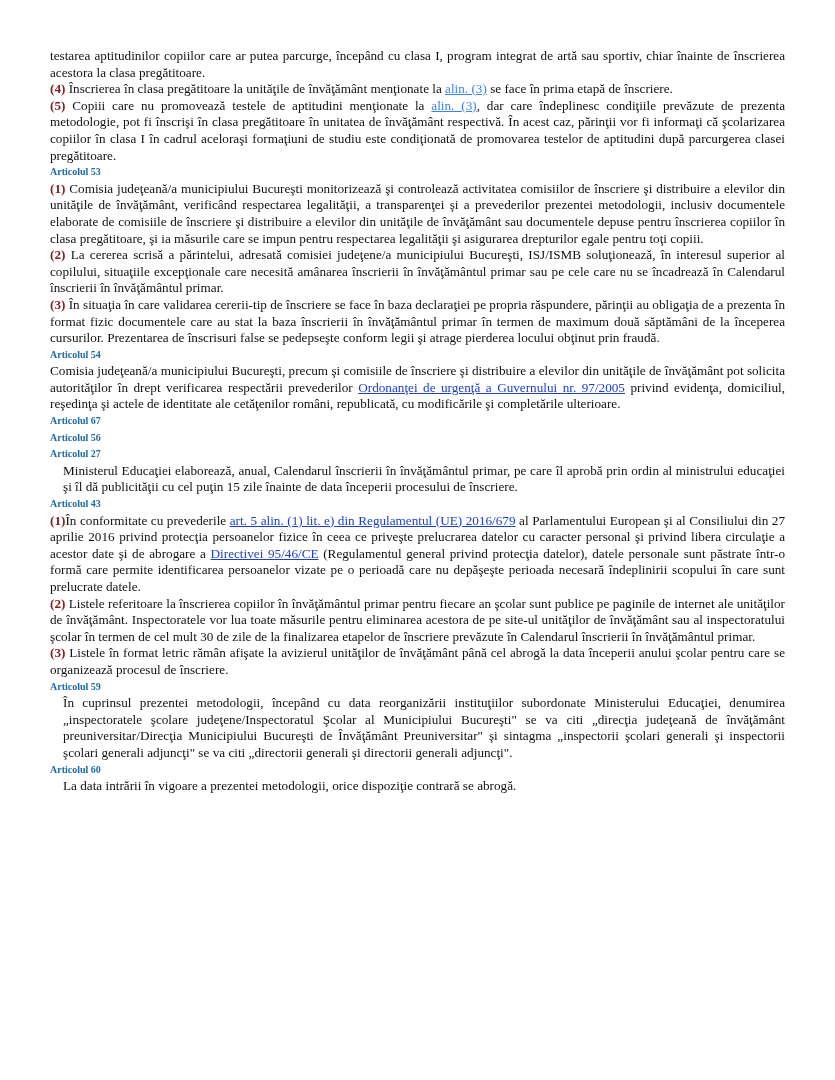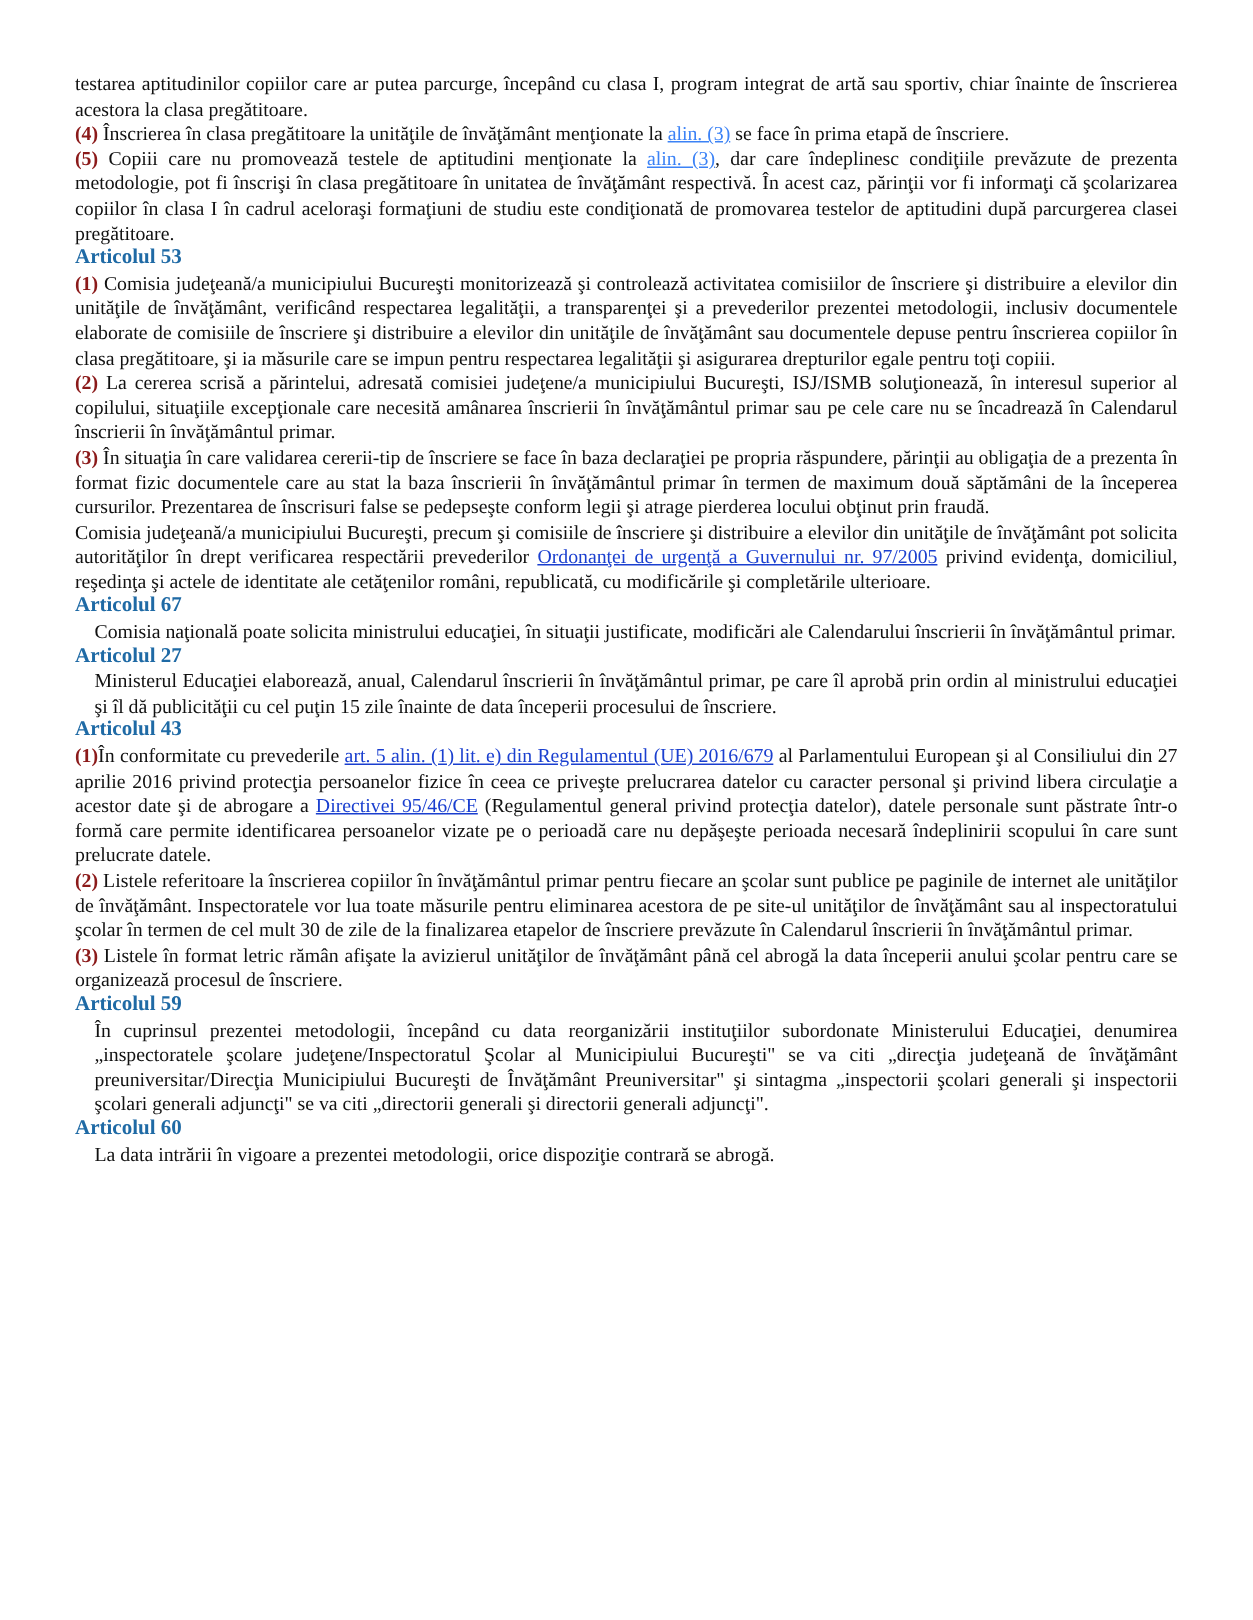--- a/index.html
+++ b/index.html
@@ -4,46 +4,47 @@
 <style>
   html, body { margin: 0; padding: 0; background: #ffffff; }
   body { width: 835px; height: 1080px; overflow: hidden; }
   .page {
     position: absolute; left: 50px; top: 48px; width: 735px;
     font-family: Liberation Serif, serif;
     font-size: 13.2px; line-height: 16.6px; color: #111111;
   }
   .p { text-align: justify; margin: 0; }
   .p.ind { padding-left: 13px; }
-  .h { color: #1f6aa5; font-weight: bold; margin: 0; font-size: 14px; }
+  .h { color: #1f6aa5; font-weight: bold; margin: 0; font-size: 10px; }
   .num { color: #8b1a1a; font-weight: bold; }
   a.lg { color: #3b82f6; text-decoration: underline; }
   a.lb { color: #1a3fcf; text-decoration: underline; }
 </style>
 </head>
 <body>
 
 <div class="page">
 
   <p class="p">testarea aptitudinilor copiilor care ar putea parcurge, începând cu clasa I, program integrat de artă sau sportiv, chiar înainte de înscrierea acestora la clasa pregătitoare.</p>
 
   <p class="p"><span class="num">(4)</span><span> Înscrierea în clasa pregătitoare la unităţile de învăţământ menţionate la </span><a class="lg" href="#">alin. (3)</a><span> se face în prima etapă de înscriere.</span></p>
 
   <p class="p"><span class="num">(5)</span><span> Copiii care nu promovează testele de aptitudini menţionate la </span><a class="lg" href="#">alin. (3)</a><span>, dar care îndeplinesc condiţiile prevăzute de prezenta metodologie, pot fi înscrişi în clasa pregătitoare în unitatea de învăţământ respectivă. În acest caz, părinţii vor fi informaţi că şcolarizarea copiilor în clasa I în cadrul aceloraşi formaţiuni de studiu este condiţionată de promovarea testelor de aptitudini după parcurgerea clasei pregătitoare.</span></p>
 
   <h3 class="h">Articolul 53</h3>
   <p class="p"><span class="num">(1)</span><span> Comisia judeţeană/a municipiului Bucureşti monitorizează şi controlează activitatea comisiilor de înscriere şi distribuire a elevilor din unităţile de învăţământ, verificând respectarea legalităţii, a transparenţei şi a prevederilor prezentei metodologii, inclusiv documentele elaborate de comisiile de înscriere şi distribuire a elevilor din unităţile de învăţământ sau documentele depuse pentru înscrierea copiilor în clasa pregătitoare, şi ia măsurile care se impun pentru respectarea legalităţii şi asigurarea drepturilor egale pentru toţi copiii.</span></p>
   <p class="p"><span class="num">(2)</span><span> La cererea scrisă a părintelui, adresată comisiei judeţene/a municipiului Bucureşti, ISJ/ISMB soluţionează, în interesul superior al copilului, situaţiile excepţionale care necesită amânarea înscrierii în învăţământul primar sau pe cele care nu se încadrează în Calendarul înscrierii în învăţământul primar.</span></p>
   <p class="p"><span class="num">(3)</span><span> În situaţia în care validarea cererii-tip de înscriere se face în baza declaraţiei pe propria răspundere, părinţii au obligaţia de a prezenta în format fizic documentele care au stat la baza înscrierii în învăţământul primar în termen de maximum două săptămâni de la începerea cursurilor. Prezentarea de înscrisuri false se pedepseşte conform legii şi atrage pierderea locului obţinut prin fraudă.</span></p>
 
+  <h3 class="h">Articolul 54</h3>
   <p class="p"><span>Comisia judeţeană/a municipiului Bucureşti, precum şi comisiile de înscriere şi distribuire a elevilor din unităţile de învăţământ pot solicita autorităţilor în drept verificarea respectării prevederilor </span><a class="lb" href="#">Ordonanţei de urgenţă a Guvernului nr. 97/2005</a><span> privind evidenţa, domiciliul, reşedinţa şi actele de identitate ale cetăţenilor români, republicată, cu modificările şi completările ulterioare.</span></p>
 
   <h3 class="h">Articolul 67</h3>
 
-  <p class="p ind">Comisia naţională poate solicita ministrului educaţiei, în situaţii justificate, modificări ale Calendarului înscrierii în învăţământul primar.</p>
+  <h3 class="h">Articolul 56</h3>
 
   <h3 class="h">Articolul 27</h3>
   <p class="p ind">Ministerul Educaţiei elaborează, anual, Calendarul înscrierii în învăţământul primar, pe care îl aprobă prin ordin al ministrului educaţiei şi îl dă publicităţii cu cel puţin 15 zile înainte de data începerii procesului de înscriere.</p>
 
   <h3 class="h">Articolul 43</h3>
   <p class="p"><span class="num">(1)</span><span>În conformitate cu prevederile </span><a class="lb" href="#">art. 5 alin. (1) lit. e) din Regulamentul (UE) 2016/679</a><span> al Parlamentului European şi al Consiliului din 27 aprilie 2016 privind protecţia persoanelor fizice în ceea ce priveşte prelucrarea datelor cu caracter personal şi privind libera circulaţie a acestor date şi de abrogare a </span><a class="lb" href="#">Directivei 95/46/CE</a><span> (Regulamentul general privind protecţia datelor), datele personale sunt păstrate într-o formă care permite identificarea persoanelor vizate pe o perioadă care nu depăşeşte perioada necesară îndeplinirii scopului în care sunt prelucrate datele.</span></p>
   <p class="p"><span class="num">(2)</span><span> Listele referitoare la înscrierea copiilor în învăţământul primar pentru fiecare an şcolar sunt publice pe paginile de internet ale unităţilor de învăţământ. Inspectoratele vor lua toate măsurile pentru eliminarea acestora de pe site-ul unităţilor de învăţământ sau al inspectoratului şcolar în termen de cel mult 30 de zile de la finalizarea etapelor de înscriere prevăzute în Calendarul înscrierii în învăţământul primar.</span></p>
   <p class="p"><span class="num">(3)</span><span> Listele în format letric rămân afişate la avizierul unităţilor de învăţământ până cel abrogă la data începerii anului şcolar pentru care se organizează procesul de înscriere.</span></p>
 
   <h3 class="h">Articolul 59</h3>

